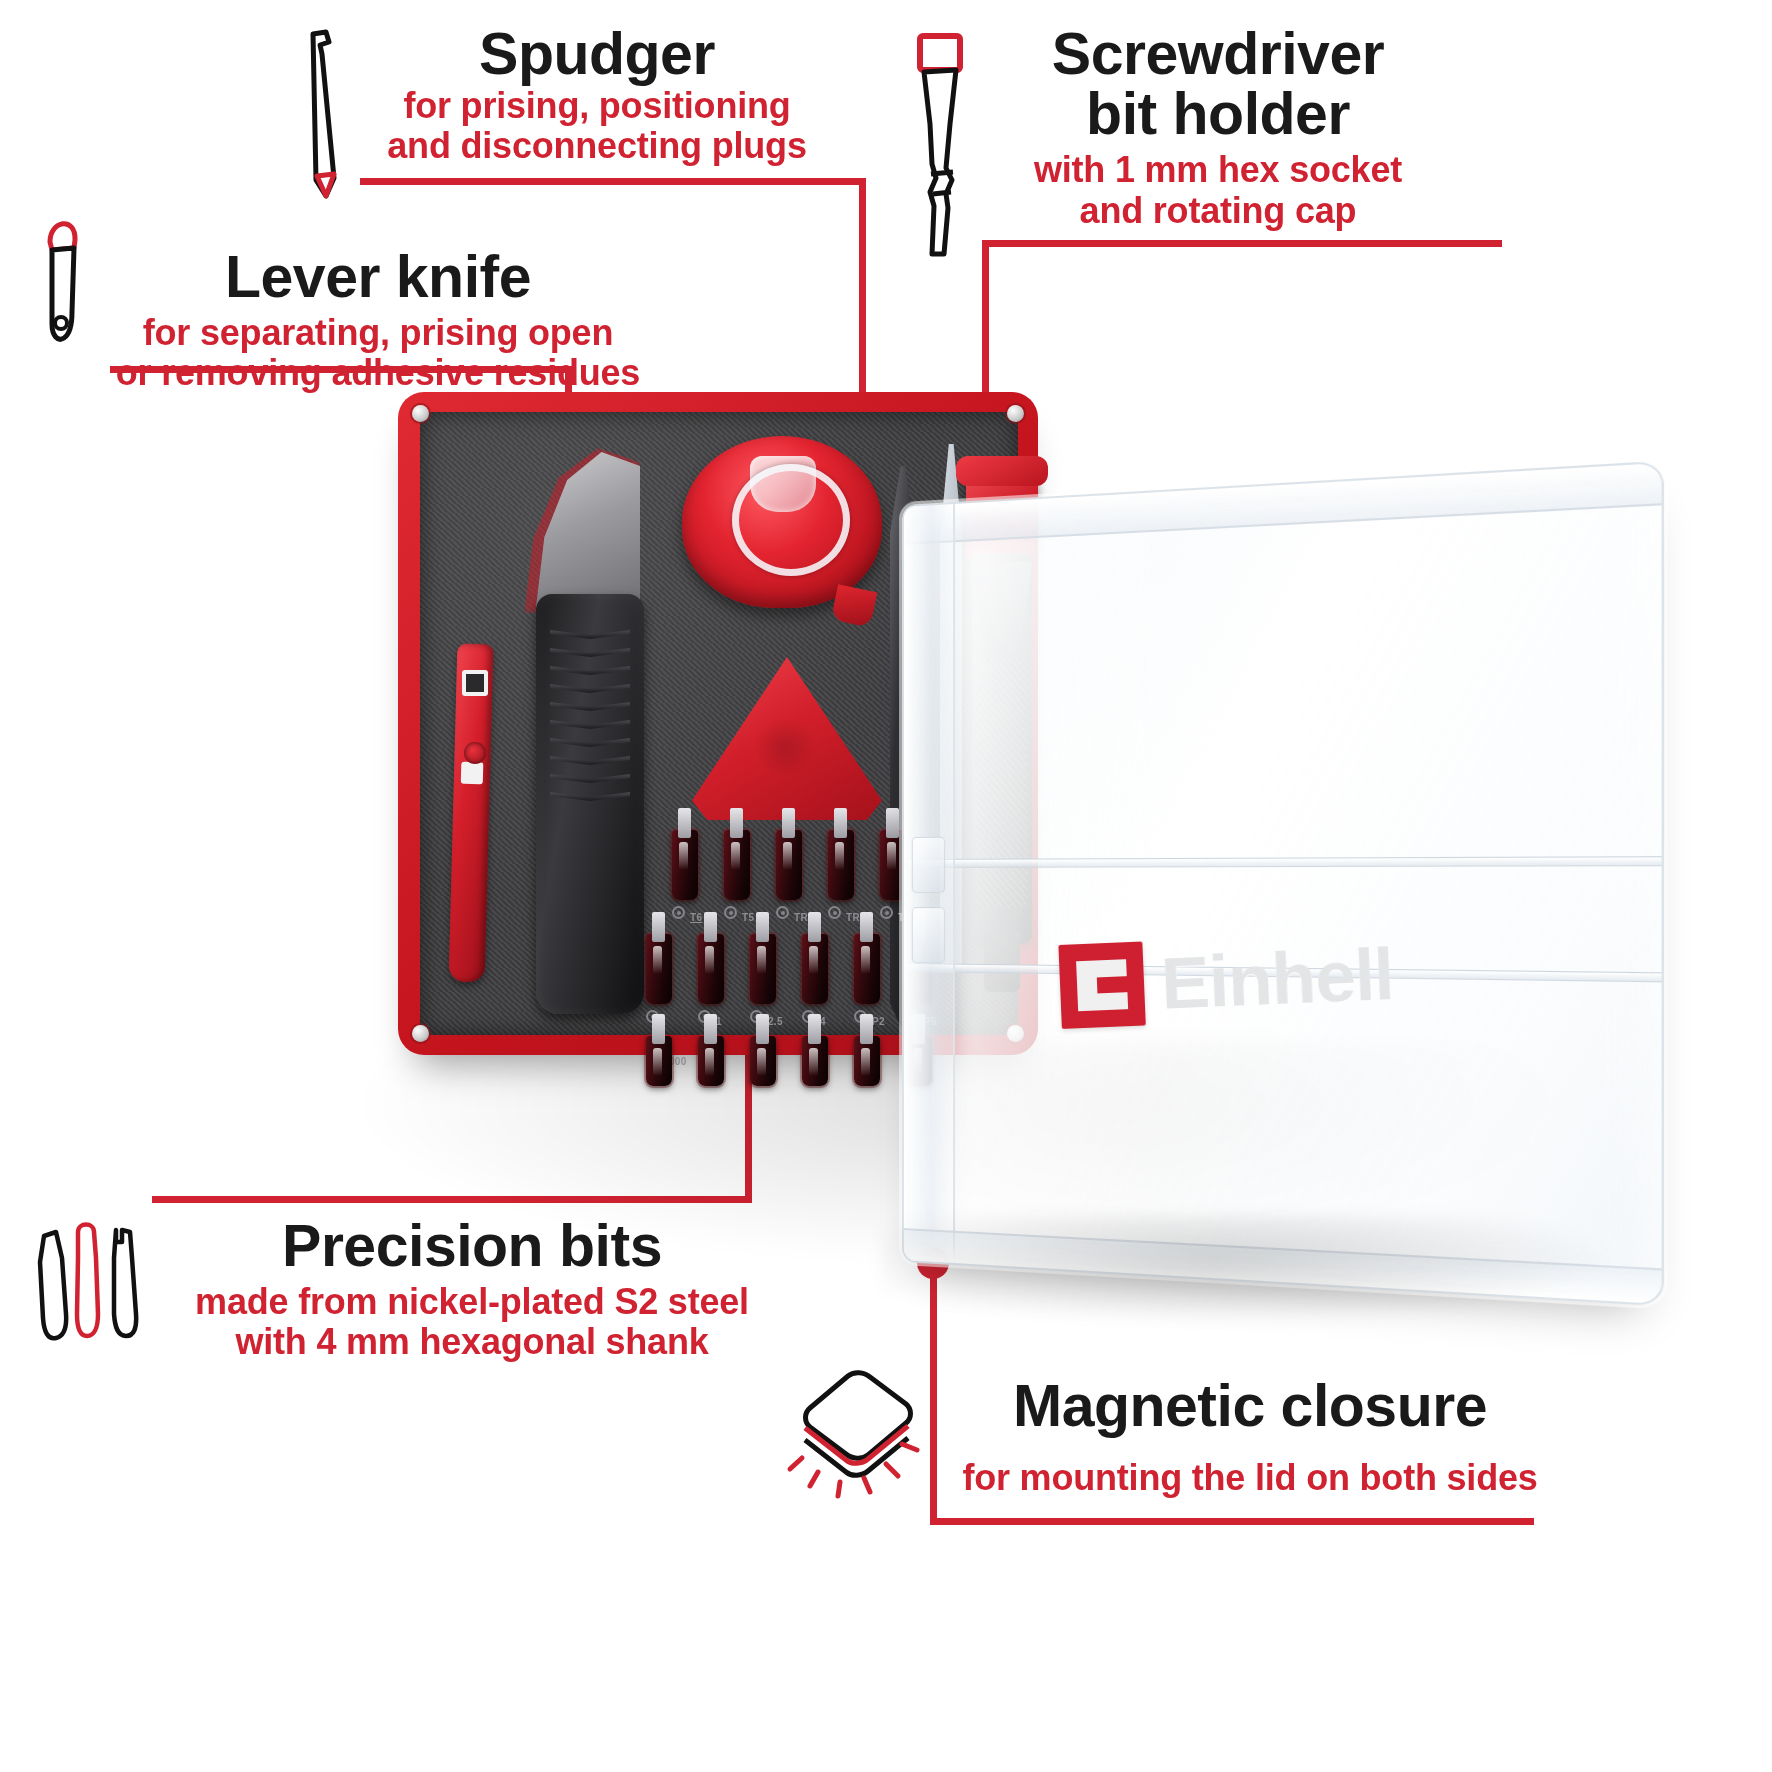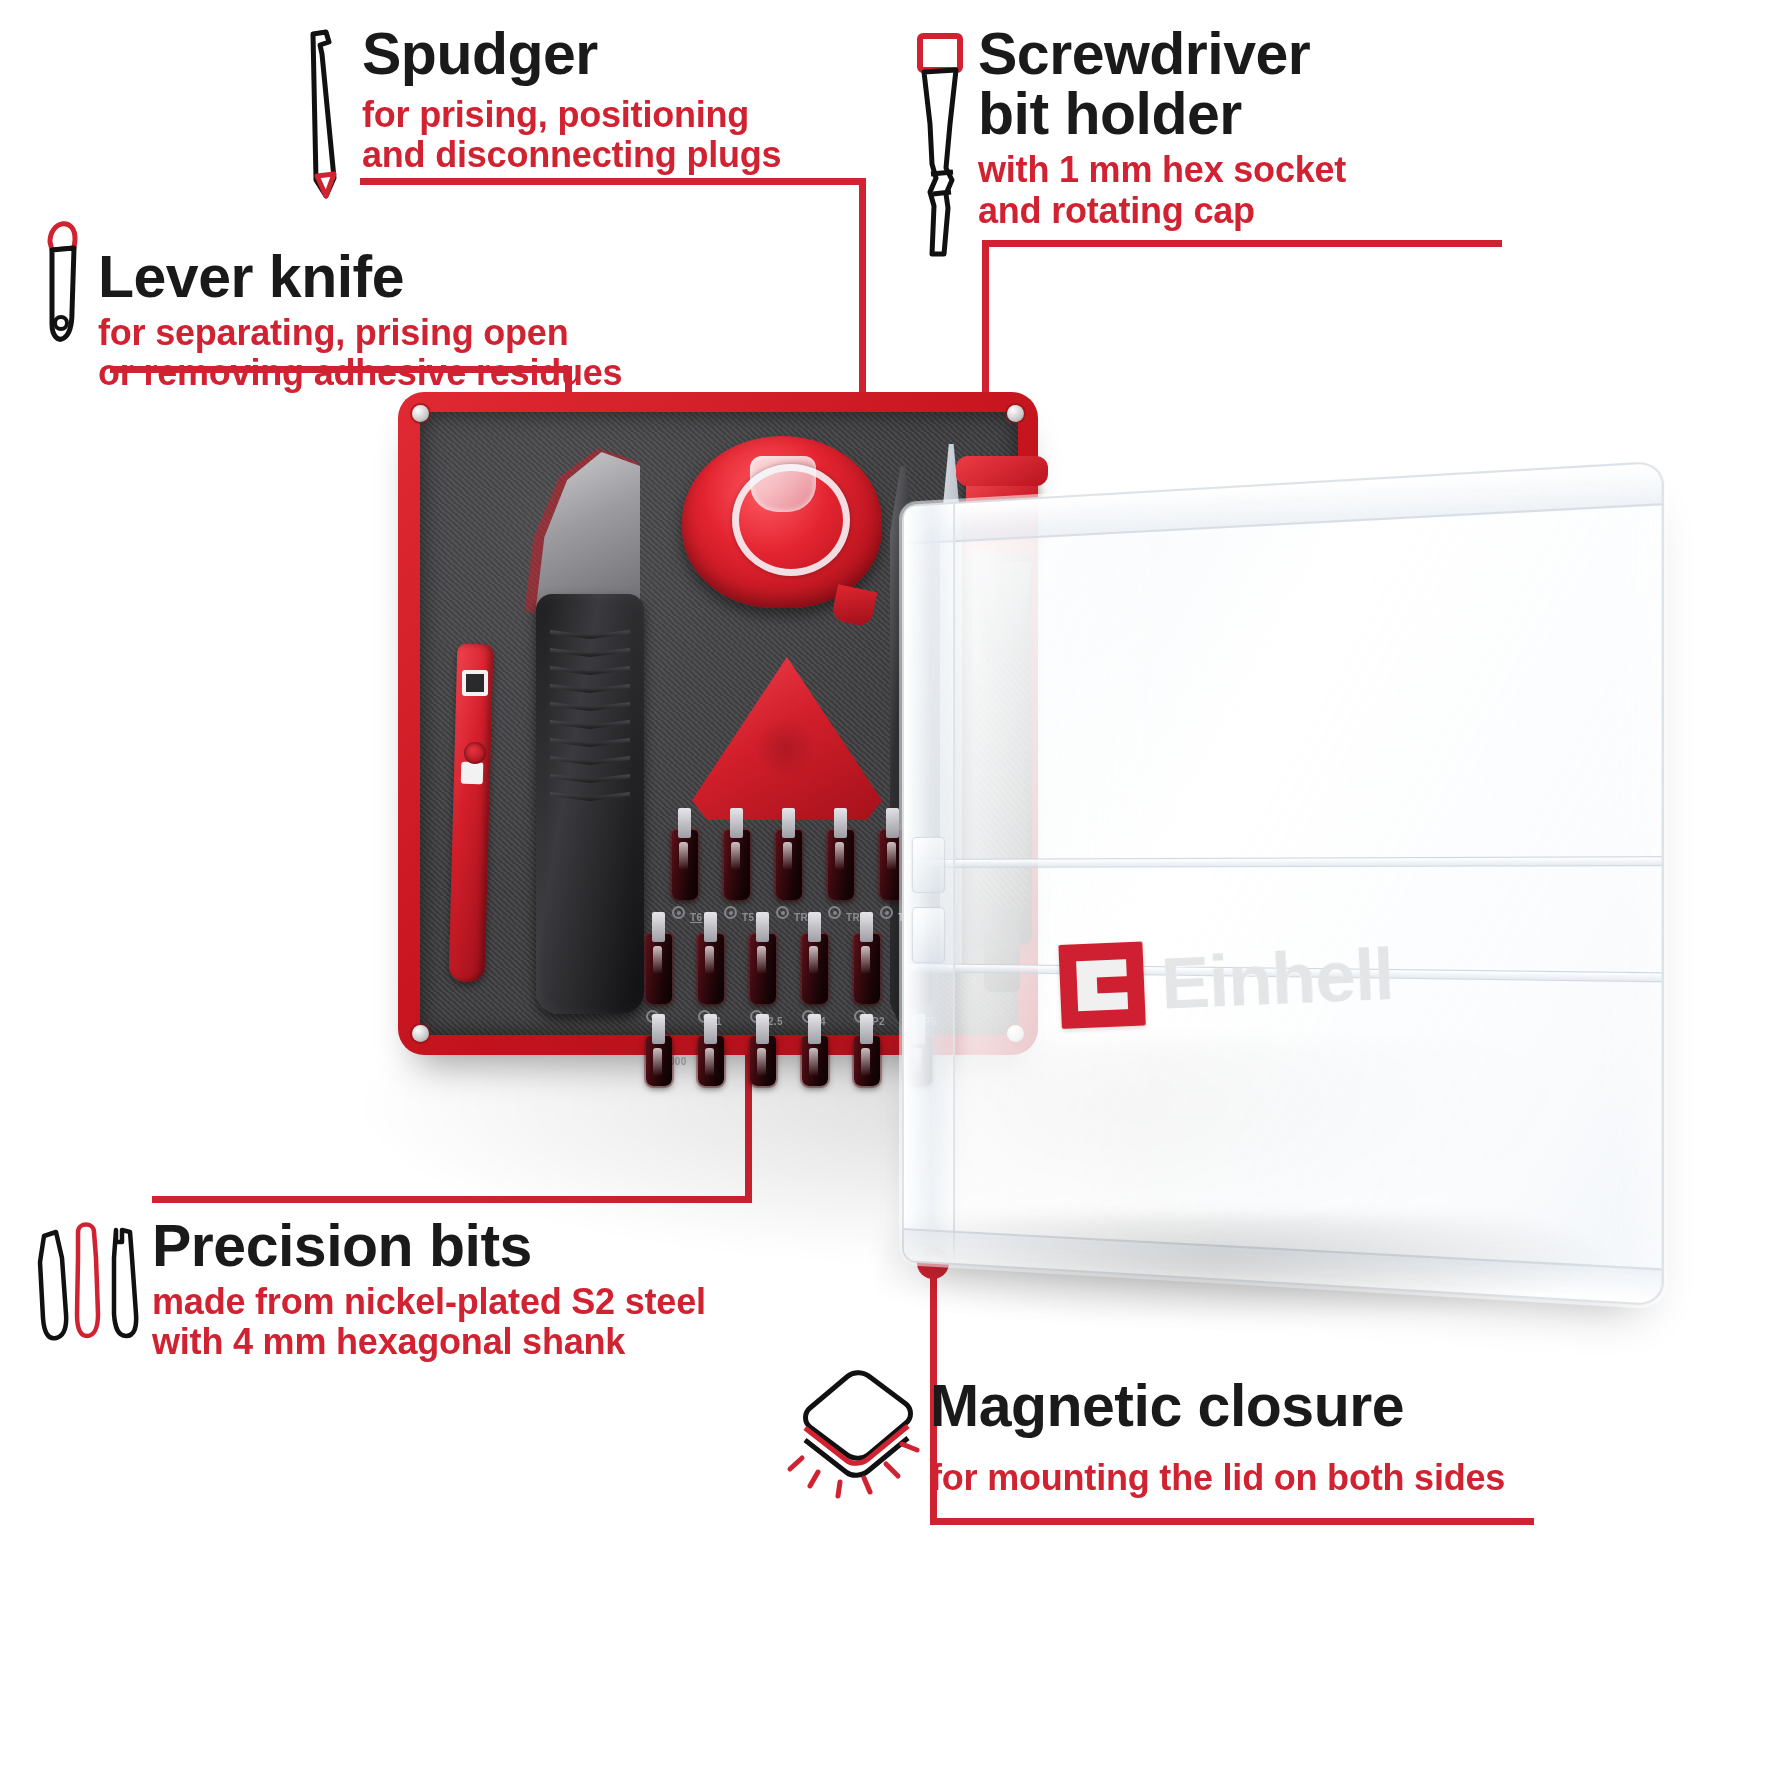--- a/index.html
+++ b/index.html
@@ -5,21 +5,21 @@
   * { box-sizing: border-box; margin: 0; padding: 0; }
   html, body {
     width: 1772px; height: 1772px;
     background: #ffffff;
     font-family: "Liberation Sans", sans-serif;
     overflow: hidden;
   }
   .stage { position: relative; width: 1772px; height: 1772px; background:#fff; }
 
   
-  .callout { position: absolute; }
+  .callout { position: absolute; text-align: center; }
   .callout .title {
     font-weight: 700;
     color: #1a1a1a;
     letter-spacing: -0.5px;
     line-height: 1.02;
     white-space: pre-line;
   }
   .callout .sub {
     font-weight: 700;
     color: #d02231;
@@ -496,21 +496,21 @@
   </div>
 
   <div class="icon" style="left:296px; top:28px; width:56px; height:172px;">
     <svg width="56" height="172" viewBox="0 0 56 172" fill="none">
       <path d="M17 6 L30 4 L33 14 L24 17 L26 26 L38 150 L30 168 L20 152 Z" stroke="#111" stroke-width="5" stroke-linejoin="round" fill="#fff"></path>
       <path d="M21 148 L38 146 L30 168 Z" stroke="#d02231" stroke-width="5" fill="#fff" stroke-linejoin="round"></path>
     </svg>
   </div>
   <div class="callout" style="left:362px; top:24px; width:470px;">
     <div class="title" style="font-size:59px;">Spudger</div>
-    <div class="sub" style="font-size:36px; margin-top:11px;">for prising, positioning
+    <div class="sub" style="font-size:36px; margin-top:2px;">for prising, positioning
 and disconnecting plugs</div>
   </div>
 
   <div class="icon" style="left:906px; top:28px; width:64px; height:232px;">
     <svg width="64" height="232" viewBox="0 0 64 232" fill="none">
       <rect x="14" y="8" width="40" height="34" rx="3" stroke="#d02231" stroke-width="6"></rect>
       <path d="M18 44 L50 42 L44 96 L40 140 L46 152 L40 166 L42 180 L38 226 L26 226 L28 178 L24 164 L30 150 L26 136 L24 96 Z" stroke="#111" stroke-width="5" stroke-linejoin="round" fill="#fff"></path>
       <path d="M25 146 L47 144" stroke="#111" stroke-width="5"></path>
       <path d="M27 166 L45 164" stroke="#111" stroke-width="5"></path>
     </svg>

